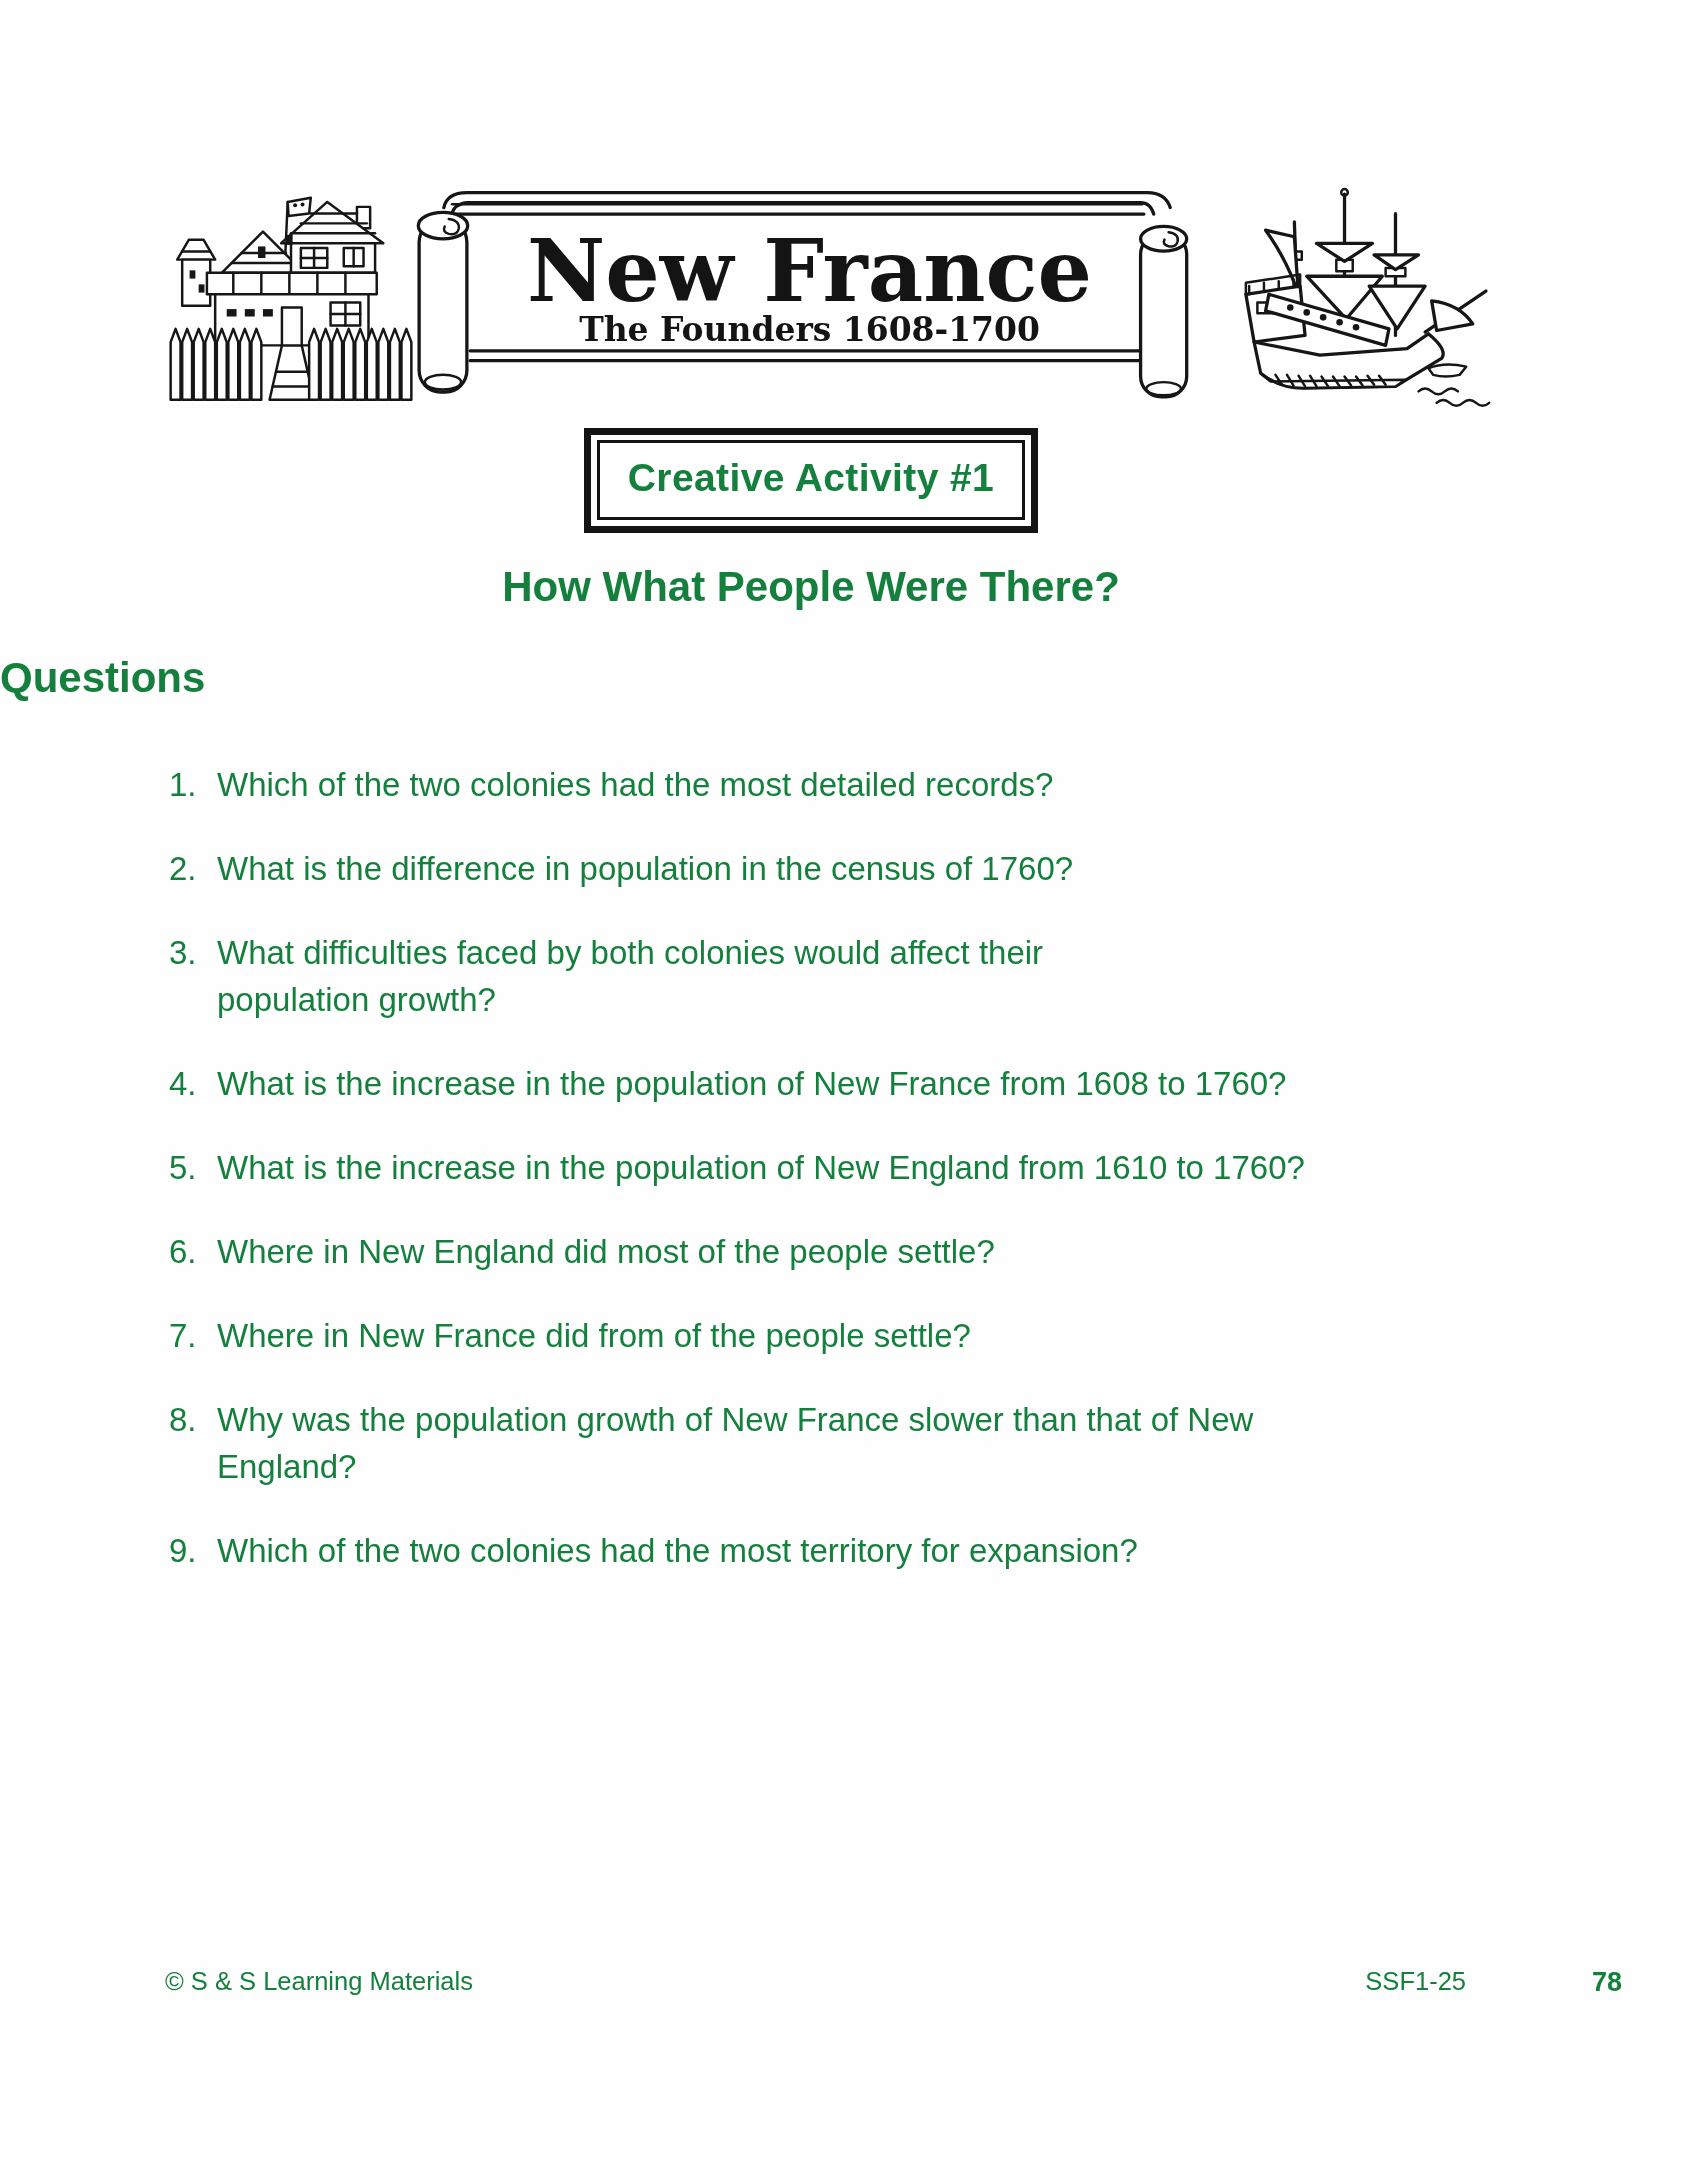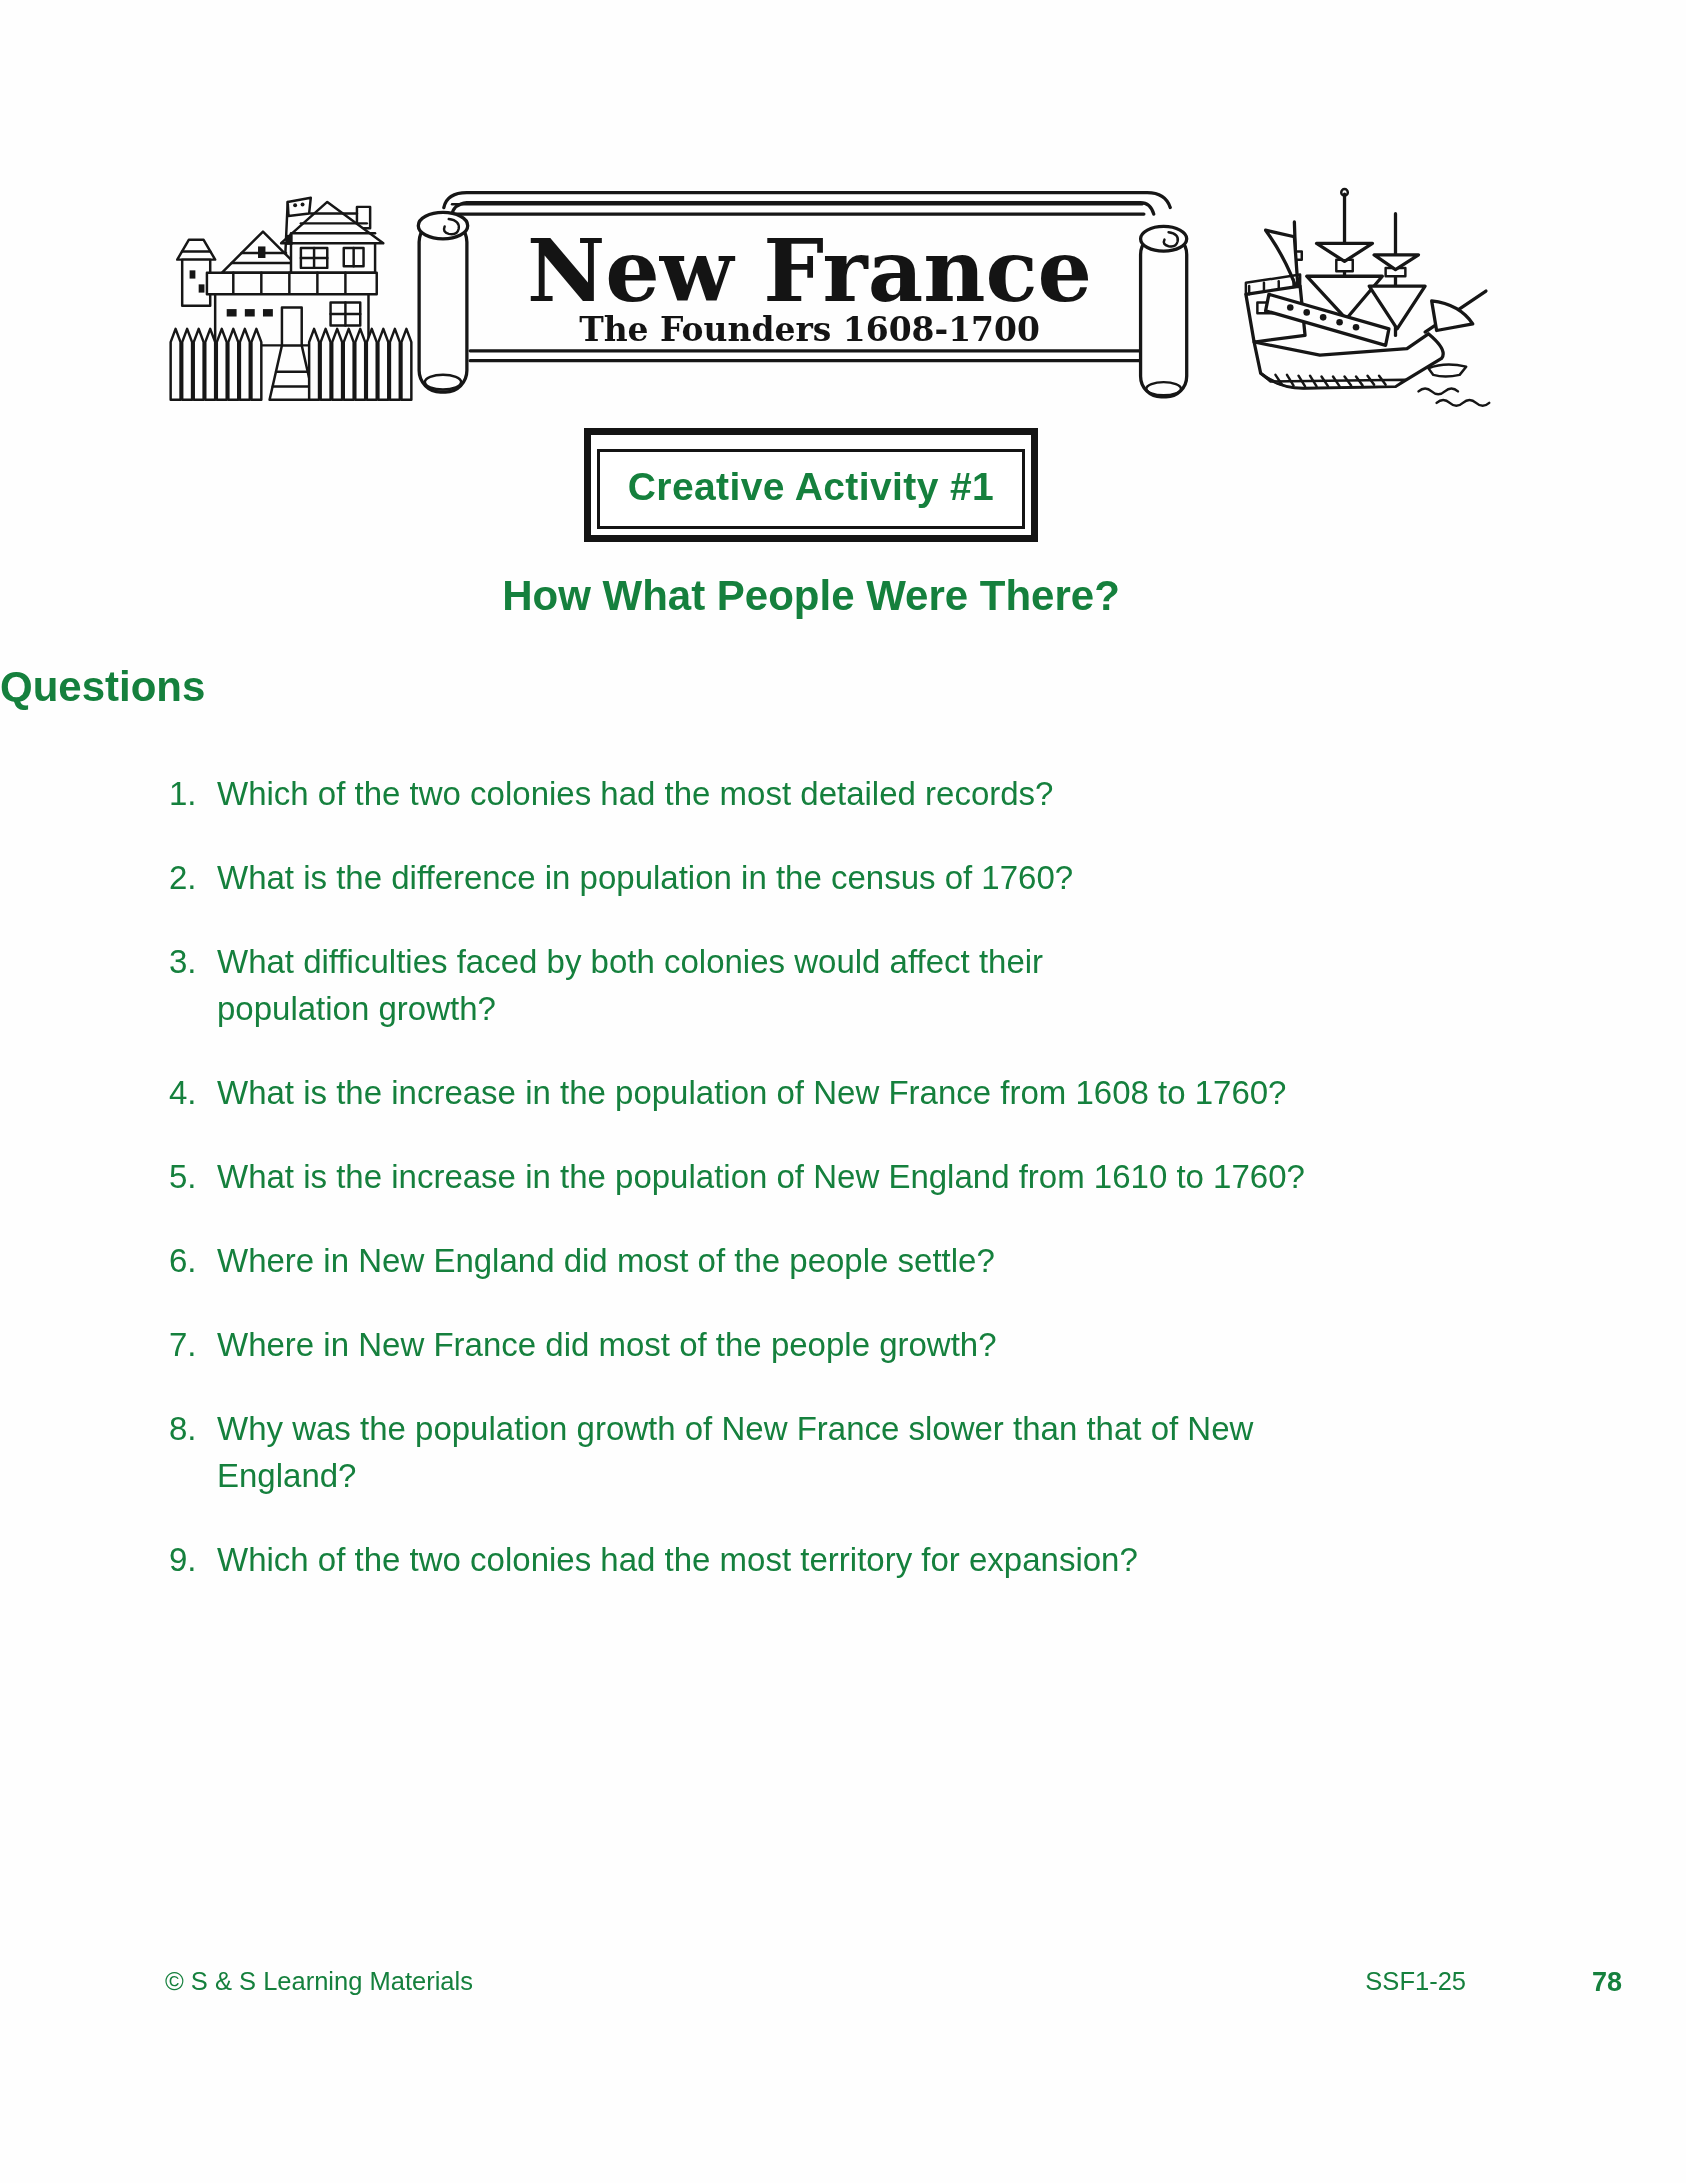--- a/index.html
+++ b/index.html
@@ -35,21 +35,20 @@
     width: -moz-fit-content;
     width: fit-content;
     margin: 11.5px auto 0;
     border: 7.4px solid #141414;
     padding: 5.8px;
     background: #fff;
   }
   .activity-box-inner {
     border: 3.3px solid #141414;
     padding: 13px 28px 16.5px;
-    margin-top: 9px;
   }
   .activity-label {
     font-size: 39px;
     font-weight: bold;
     letter-spacing: 0.4px;
     white-space: nowrap;
   }
 
   
   .page-title {
@@ -288,21 +287,21 @@
       <li class="question-item">
         <span class="q-num">5.</span>
         <span class="q-text">What is the increase in the population of New England from 1610 to 1760?</span>
       </li>
       <li class="question-item">
         <span class="q-num">6.</span>
         <span class="q-text">Where in New England did most of the people settle?</span>
       </li>
       <li class="question-item">
         <span class="q-num">7.</span>
-        <span class="q-text">Where in New France did most of the people growth?</span>
+        <span class="q-text">Where in New France did from of the people settle?</span>
       </li>
       <li class="question-item">
         <span class="q-num">8.</span>
         <span class="q-text">Why was the population growth of New France slower than that of New
 England?</span>
       </li>
       <li class="question-item">
         <span class="q-num">9.</span>
         <span class="q-text">Which of the two colonies had the most territory for expansion?</span>
       </li>

